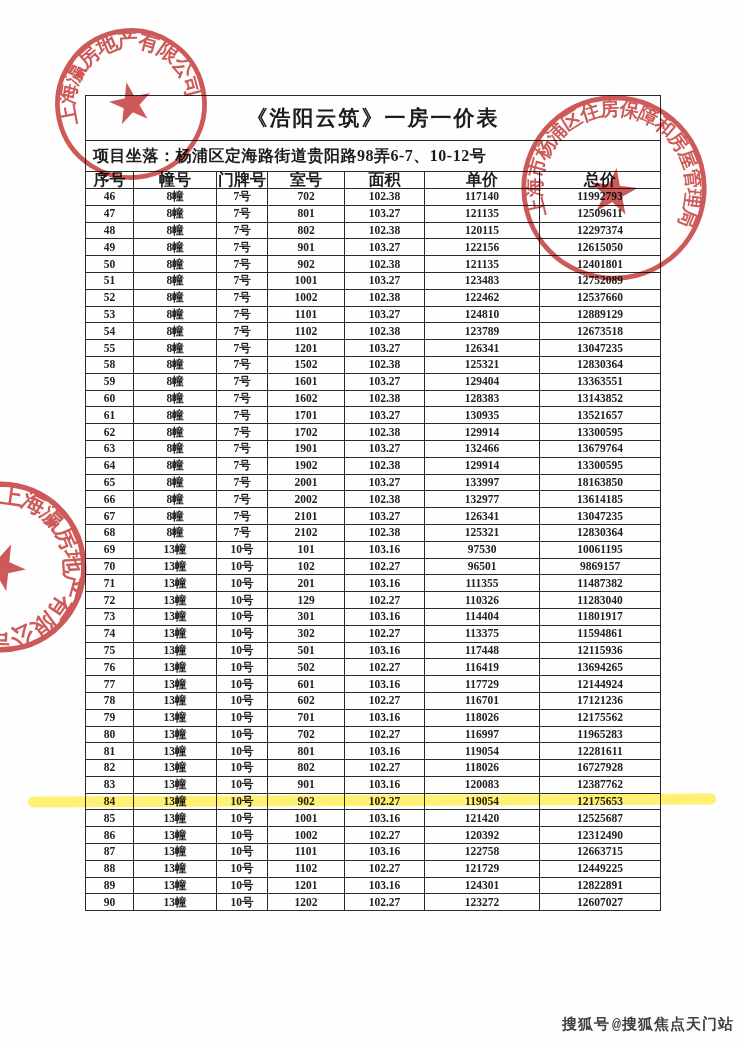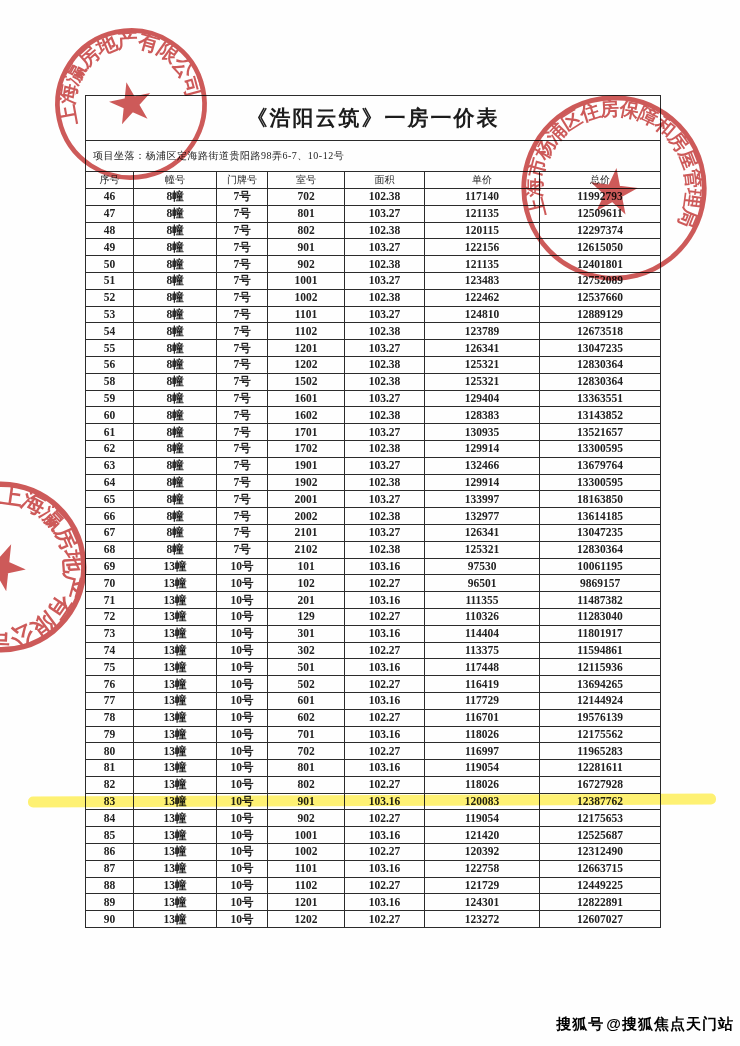--- a/index.html
+++ b/index.html
@@ -11,40 +11,40 @@
     font-family:"Liberation Serif","DejaVu Serif",serif;
     --stamp-color:#c63d3c;
     --highlight-color:#ffe800;
   }
   .page { position:absolute; inset:0; background:#fefefe; }
 
   .doc { position:absolute; left:85px; top:95px; width:484px; }
   table { border-collapse:collapse; width:100%; table-layout:fixed; color:#1c1c1c; }
   th,td { border:1px solid #2b2b2b; text-align:center; overflow:hidden; white-space:nowrap; }
   .title-cell { font-size:21px; font-weight:bold; height:45px; letter-spacing:2px; }
-  .loc-cell { font-size:10px; font-weight:normal; height:31px; text-align:left; padding-left:7px; letter-spacing:0.5px;margin-top:13px; }
-  .head-row th { font-size:10px; font-weight:normal; height:17px; line-height:16px; }
+  .loc-cell { font-size:16px; font-weight:bold; height:31px; text-align:left; padding-left:7px; letter-spacing:0.5px;margin-top:13px; }
+  .head-row th { font-size:16px; font-weight:bold; height:17px; line-height:16px; }
   tbody td { font-size:11.5px; height:16.8px; line-height:15px; font-weight:bold; color:#222; }
 
   .stamp { position:absolute; mix-blend-mode:multiply; opacity:.85; color:var(--stamp-color); pointer-events:none; }
   .stamp svg { width:100%; height:100%; overflow:visible; }
   .stamp-company-1 { left:52px; top:25px; width:158px; height:158px; transform:rotate(-12deg); }
   .stamp-authority { left:518px; top:92px; width:192px; height:192px; transform:rotate(7deg); }
   .stamp-company-2 { left:-88px; top:478px; width:178px; height:178px; transform:rotate(96deg); }
 
   .highlight {
     position:absolute; left:28px; top:795px; width:688px; height:11px;
     background:var(--highlight-color); opacity:.55; mix-blend-mode:multiply;
     border-radius:5px; transform:rotate(-0.25deg); pointer-events:none;
   }
 
   .watermark {
     position:absolute; right:6px; bottom:12px;
-    font-family:Liberation Sans, sans-serif;
-    font-size:15px; font-weight:bold; color:#000000; letter-spacing:1px;
+    font-family:Liberation Mono, monospace;
+    font-size:15px; font-weight:bold; color:#404040; letter-spacing:1px;
   }
   .watermark .brand { margin-right:2px; }
 </style>
 </head>
 <body style="--stamp-color: #c63d3c; --highlight-color: #ffe800;">
 
 <div class="page">
 
   <div class="doc">
     <table>
@@ -159,128 +159,119 @@
           <tr>
             <td>55</td>
             <td>8幢</td>
             <td>7号</td>
             <td>1201</td>
             <td>103.27</td>
             <td>126341</td>
             <td>13047235</td>
           </tr>
           <tr>
-            <td>56</td>
-            <td>8幢</td>
-            <td>7号</td>
-            <td>1202</td>
+            <td>58</td>
+            <td>8幢</td>
+            <td>7号</td>
+            <td>1502</td>
             <td>102.38</td>
             <td>125321</td>
             <td>12830364</td>
           </tr>
           <tr>
-            <td>58</td>
-            <td>8幢</td>
-            <td>7号</td>
-            <td>1502</td>
+            <td>59</td>
+            <td>8幢</td>
+            <td>7号</td>
+            <td>1601</td>
+            <td>103.27</td>
+            <td>129404</td>
+            <td>13363551</td>
+          </tr>
+          <tr>
+            <td>60</td>
+            <td>8幢</td>
+            <td>7号</td>
+            <td>1602</td>
+            <td>102.38</td>
+            <td>128383</td>
+            <td>13143852</td>
+          </tr>
+          <tr>
+            <td>61</td>
+            <td>8幢</td>
+            <td>7号</td>
+            <td>1701</td>
+            <td>103.27</td>
+            <td>130935</td>
+            <td>13521657</td>
+          </tr>
+          <tr>
+            <td>62</td>
+            <td>8幢</td>
+            <td>7号</td>
+            <td>1702</td>
+            <td>102.38</td>
+            <td>129914</td>
+            <td>13300595</td>
+          </tr>
+          <tr>
+            <td>63</td>
+            <td>8幢</td>
+            <td>7号</td>
+            <td>1901</td>
+            <td>103.27</td>
+            <td>132466</td>
+            <td>13679764</td>
+          </tr>
+          <tr>
+            <td>64</td>
+            <td>8幢</td>
+            <td>7号</td>
+            <td>1902</td>
+            <td>102.38</td>
+            <td>129914</td>
+            <td>13300595</td>
+          </tr>
+          <tr>
+            <td>65</td>
+            <td>8幢</td>
+            <td>7号</td>
+            <td>2001</td>
+            <td>103.27</td>
+            <td>133997</td>
+            <td>18163850</td>
+          </tr>
+          <tr>
+            <td>66</td>
+            <td>8幢</td>
+            <td>7号</td>
+            <td>2002</td>
+            <td>102.38</td>
+            <td>132977</td>
+            <td>13614185</td>
+          </tr>
+          <tr>
+            <td>67</td>
+            <td>8幢</td>
+            <td>7号</td>
+            <td>2101</td>
+            <td>103.27</td>
+            <td>126341</td>
+            <td>13047235</td>
+          </tr>
+          <tr>
+            <td>68</td>
+            <td>8幢</td>
+            <td>7号</td>
+            <td>2102</td>
             <td>102.38</td>
             <td>125321</td>
             <td>12830364</td>
           </tr>
           <tr>
-            <td>59</td>
-            <td>8幢</td>
-            <td>7号</td>
-            <td>1601</td>
-            <td>103.27</td>
-            <td>129404</td>
-            <td>13363551</td>
-          </tr>
-          <tr>
-            <td>60</td>
-            <td>8幢</td>
-            <td>7号</td>
-            <td>1602</td>
-            <td>102.38</td>
-            <td>128383</td>
-            <td>13143852</td>
-          </tr>
-          <tr>
-            <td>61</td>
-            <td>8幢</td>
-            <td>7号</td>
-            <td>1701</td>
-            <td>103.27</td>
-            <td>130935</td>
-            <td>13521657</td>
-          </tr>
-          <tr>
-            <td>62</td>
-            <td>8幢</td>
-            <td>7号</td>
-            <td>1702</td>
-            <td>102.38</td>
-            <td>129914</td>
-            <td>13300595</td>
-          </tr>
-          <tr>
-            <td>63</td>
-            <td>8幢</td>
-            <td>7号</td>
-            <td>1901</td>
-            <td>103.27</td>
-            <td>132466</td>
-            <td>13679764</td>
-          </tr>
-          <tr>
-            <td>64</td>
-            <td>8幢</td>
-            <td>7号</td>
-            <td>1902</td>
-            <td>102.38</td>
-            <td>129914</td>
-            <td>13300595</td>
-          </tr>
-          <tr>
-            <td>65</td>
-            <td>8幢</td>
-            <td>7号</td>
-            <td>2001</td>
-            <td>103.27</td>
-            <td>133997</td>
-            <td>18163850</td>
-          </tr>
-          <tr>
-            <td>66</td>
-            <td>8幢</td>
-            <td>7号</td>
-            <td>2002</td>
-            <td>102.38</td>
-            <td>132977</td>
-            <td>13614185</td>
-          </tr>
-          <tr>
-            <td>67</td>
-            <td>8幢</td>
-            <td>7号</td>
-            <td>2101</td>
-            <td>103.27</td>
-            <td>126341</td>
-            <td>13047235</td>
-          </tr>
-          <tr>
-            <td>68</td>
-            <td>8幢</td>
-            <td>7号</td>
-            <td>2102</td>
-            <td>102.38</td>
-            <td>125321</td>
-            <td>12830364</td>
-          </tr>
-          <tr>
             <td>69</td>
             <td>13幢</td>
             <td>10号</td>
             <td>101</td>
             <td>103.16</td>
             <td>97530</td>
             <td>10061195</td>
           </tr>
           <tr>
             <td>70</td>
@@ -354,21 +345,21 @@
             <td>117729</td>
             <td>12144924</td>
           </tr>
           <tr>
             <td>78</td>
             <td>13幢</td>
             <td>10号</td>
             <td>602</td>
             <td>102.27</td>
             <td>116701</td>
-            <td>19576139</td>
+            <td>17121236</td>
           </tr>
           <tr>
             <td>79</td>
             <td>13幢</td>
             <td>10号</td>
             <td>701</td>
             <td>103.16</td>
             <td>118026</td>
             <td>12175562</td>
           </tr>

